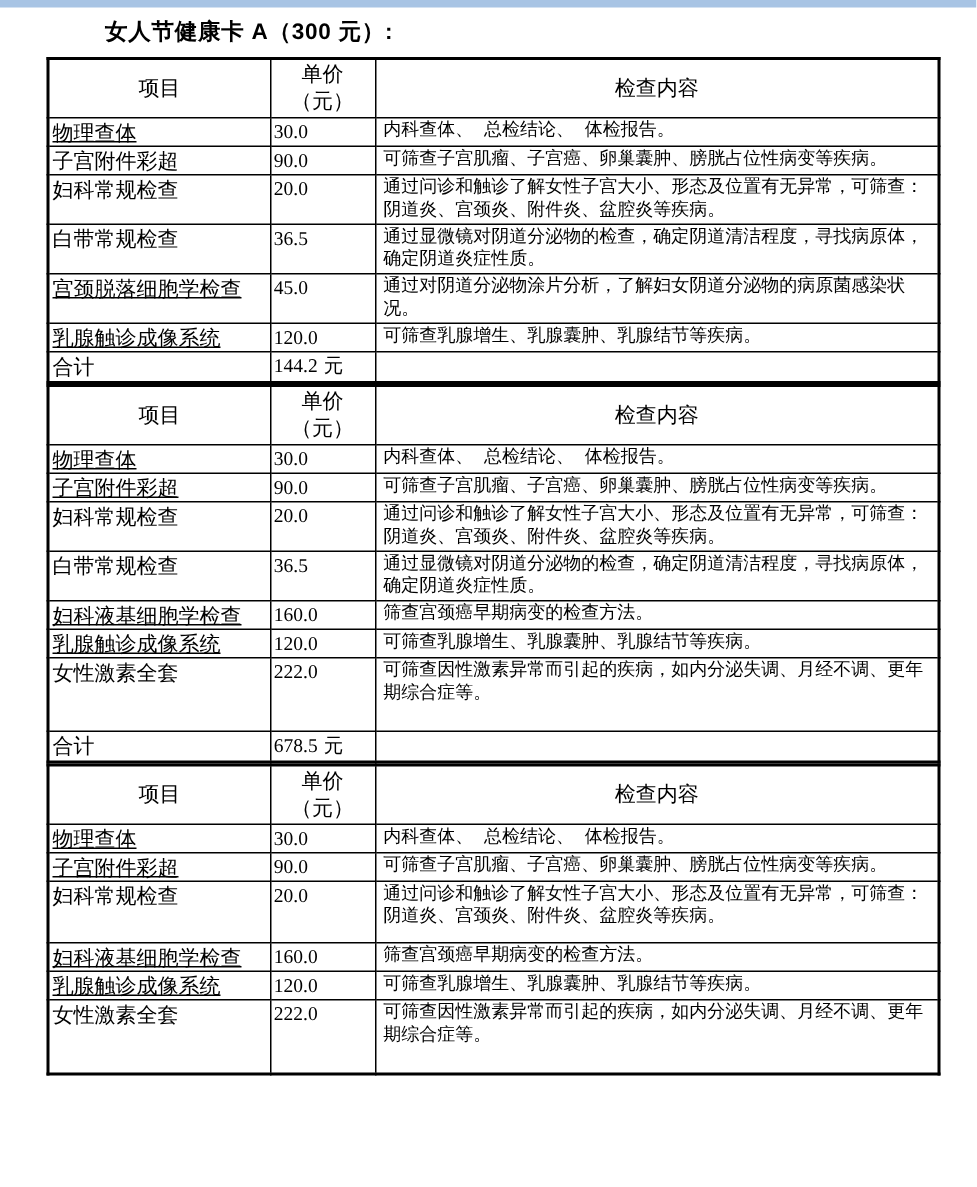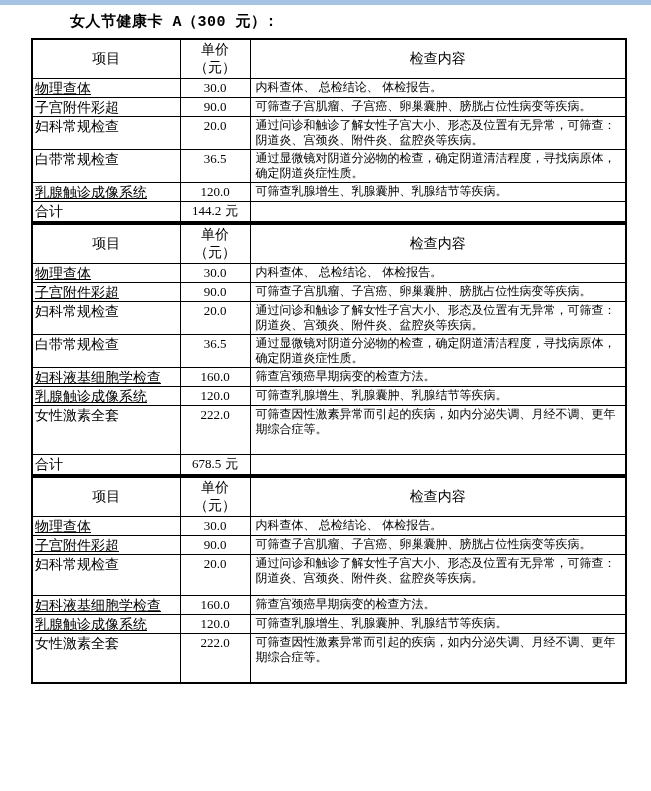--- a/index.html
+++ b/index.html
@@ -10,21 +10,20 @@
     font-family: "Liberation Sans", sans-serif;
     color: #000;
   }
   .top-bar { width: 651px; height: 5px; background: #a8c4e4; }
   .content { padding-left: 31px; padding-right: 26px; }
 
   .card-title {
     font-size: 15px; font-weight: bold;
     margin: 12px 0 7px 39px;
     letter-spacing: 0.5px;
-    font-family: Liberation Mono, monospace;
   }
   .card:first-child .card-title { margin-top: 7px; }
 
   table.card-table {
     border-collapse: collapse;
     table-layout: fixed;
     width: 594px;
     border: 2px solid #000;
     padding-left: 15px;
   }
@@ -37,27 +36,27 @@
   th {
     font-weight: normal; font-size: 14px;
     height: 18px; padding: 1px 0; text-align: center;
     vertical-align: middle;
   }
   td.cell-item {
     text-align: left; font-size: 14px;
     padding: 1px 2px; line-height: 16px; height: 16px;
   }
   td.cell-price {
-    text-align: center; font-size: 13px;
+    text-align: left; font-size: 13px;
     font-family: "Liberation Serif", serif;
     padding: 1px 2px; line-height: 16px;
   }
   td.cell-content {
     font-size: 12px; padding: 1px 5px;
-    line-height: 15px; white-space: pre-line;
+    line-height: 15px; white-space: pre-line; font-family: Liberation Mono, monospace;
   }
   tr.tall-lg td { height: 46px; }
   tr.tall-sm td { height: 38px; }
   tr.total-row td { height: 17px; }
 
   .u { text-decoration: underline; }
   .unit { margin-left: 4px; }
 </style>
 </head>
 <body>
@@ -101,20 +100,25 @@
 阴道炎、宫颈炎、附件炎、盆腔炎等疾病。</span></td>
   </tr>
 
   <tr>
     <td class="cell-item"><span class="item-text">白带常规检查</span></td>
     <td class="cell-price"><span>36.5</span></td>
     <td class="cell-content"><span>通过显微镜对阴道分泌物的检查，确定阴道清洁程度，寻找病原体，
 确定阴道炎症性质。</span></td>
   </tr>
 
+  <tr>
+    <td class="cell-item"><span class="item-text u">宫颈脱落细胞学检查</span></td>
+    <td class="cell-price"><span>45.0</span></td>
+    <td class="cell-content"><span>通过对阴道分泌物涂片分析，了解妇女阴道分泌物的病原菌感染状况。</span></td>
+  </tr>
 
   <tr>
     <td class="cell-item"><span class="item-text u">乳腺触诊成像系统</span></td>
     <td class="cell-price"><span>120.0</span></td>
     <td class="cell-content"><span>可筛查乳腺增生、乳腺囊肿、乳腺结节等疾病。</span></td>
   </tr>
 
   <tr class="total-row">
     <td class="cell-item"><span class="item-text">合计</span></td>
     <td class="cell-price"><span>144.2</span><span class="unit">元</span></td>

